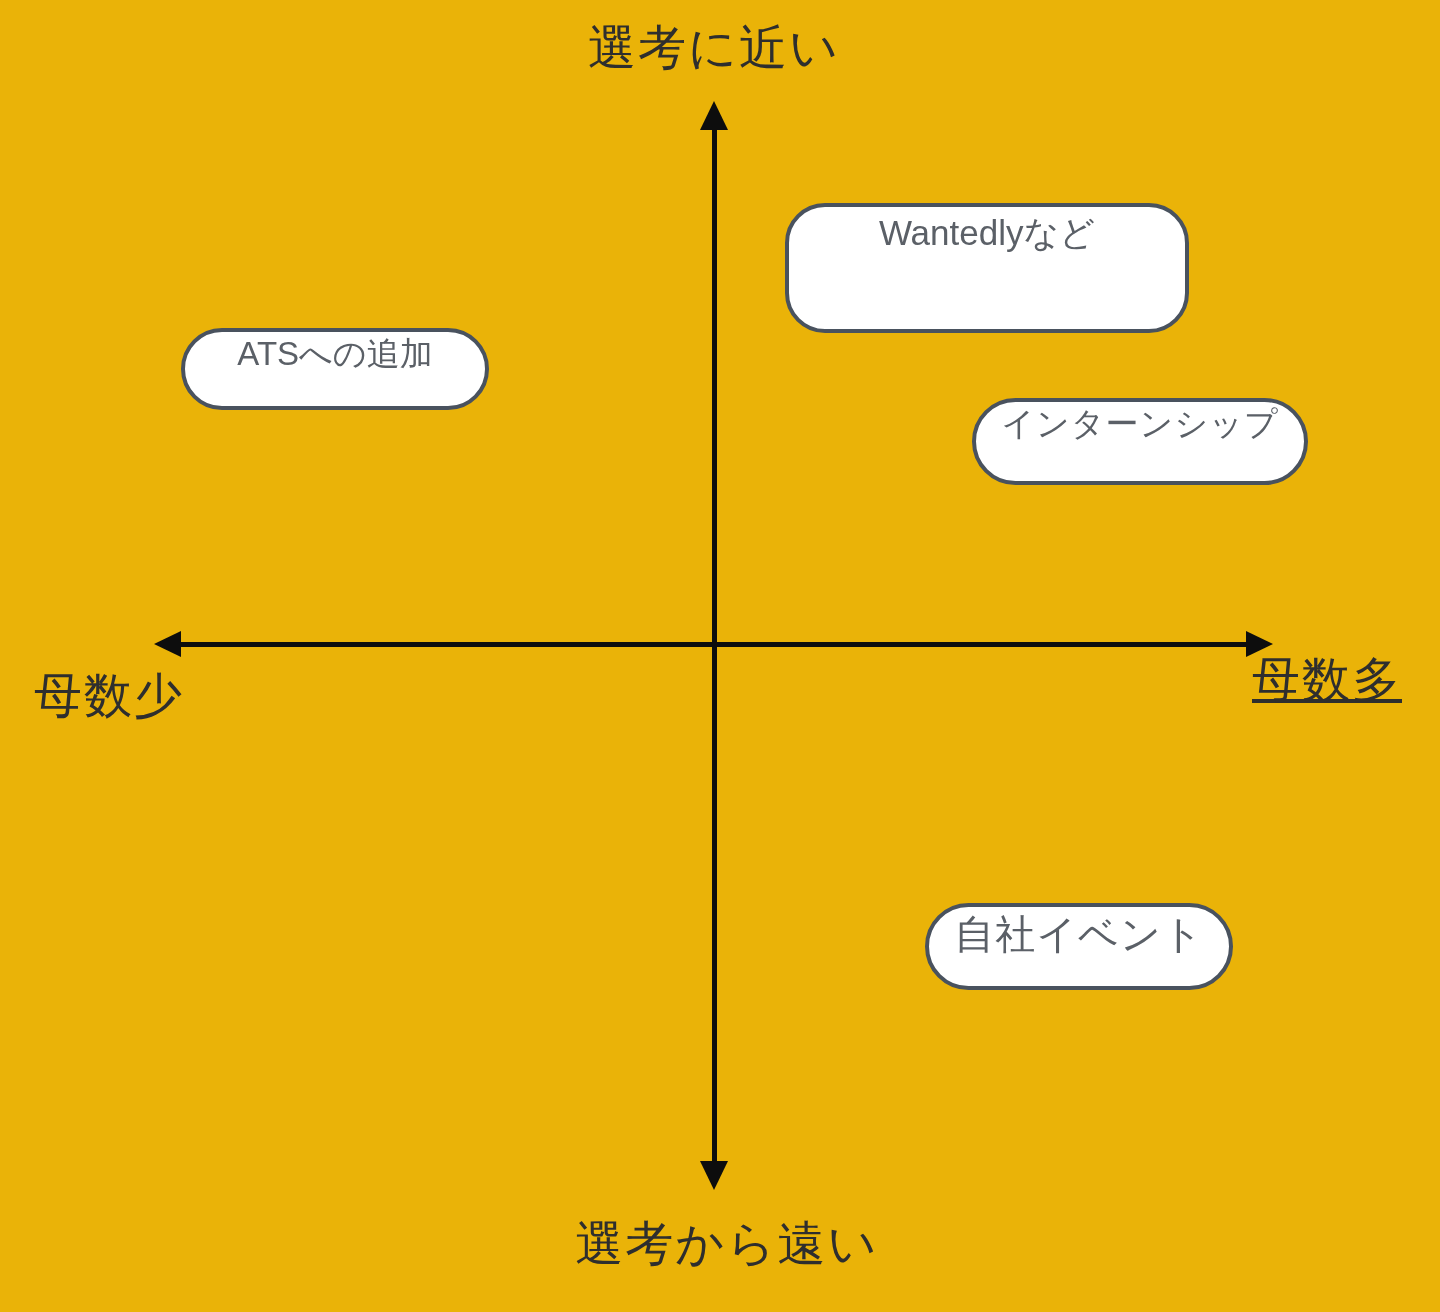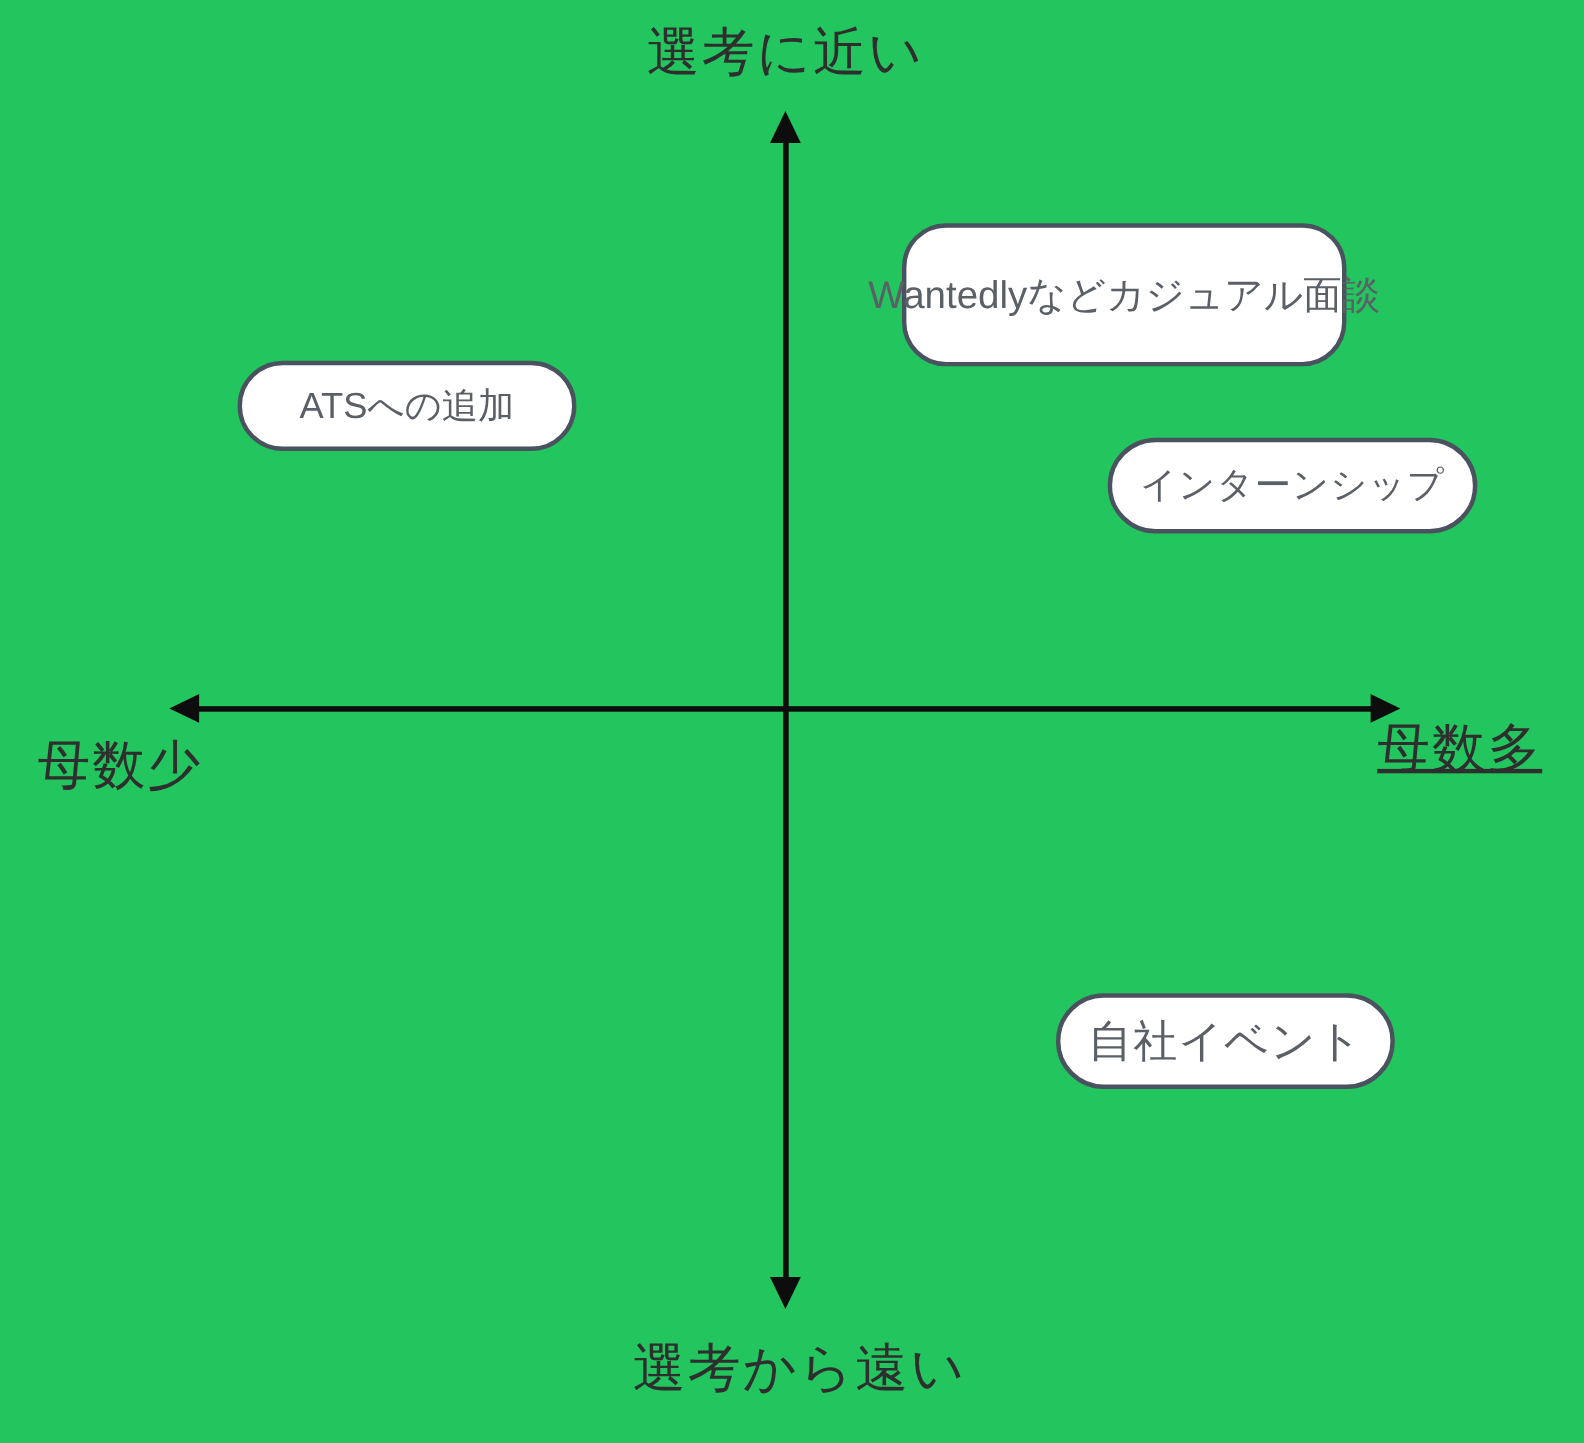--- a/index.html
+++ b/index.html
@@ -5,21 +5,21 @@
   html, body {
     margin: 0;
     padding: 0;
     background: #ffffff;
     font-family: "Liberation Sans", sans-serif;
   }
   .canvas {
     position: relative;
     width: 1440px;
     height: 1312px;
-    background: #22c55e;
+    background: #eab308;
     overflow: hidden;
   }
 
   
   .axis-line {
     position: absolute;
     background: #0d0d0d;
   }
   .axis-line.vertical {
     left: 712px;
@@ -99,27 +99,26 @@
     text-decoration: underline;
   }
 
   
   .node {
     position: absolute;
     box-sizing: border-box;
     border: 4px solid #49525e;
     background: #ffffff;
     display: flex;
-    flex-direction: row;
+    flex-direction: column;
     align-items: center;
-    justify-content: center;
+    justify-content: flex-start;
     color: #5b6067;
     text-align: center;
     white-space: nowrap;
-    margin-left: 35px;
   }
   .node .node-line {
     display: block;
   }
   .node.wantedly {
     left: 785px;
     top: 203px;
     width: 404px;
     height: 130px;
     border-radius: 40px;
@@ -166,21 +165,20 @@
   <div class="arrowhead left"></div>
   <div class="arrowhead right"></div>
 
   <div class="axis-label top">選考に近い</div>
   <div class="axis-label bottom">選考から遠い</div>
   <div class="axis-label left">母数少</div>
   <div class="axis-label right">母数多</div>
 
   <div class="node wantedly">
     <span class="node-line">Wantedlyなど</span>
-    <span class="node-line">カジュアル面談</span>
   </div>
 
   <div class="node ats">
     <span class="node-line">ATSへの追加</span>
   </div>
 
   <div class="node internship">
     <span class="node-line">インターンシップ</span>
   </div>
 

